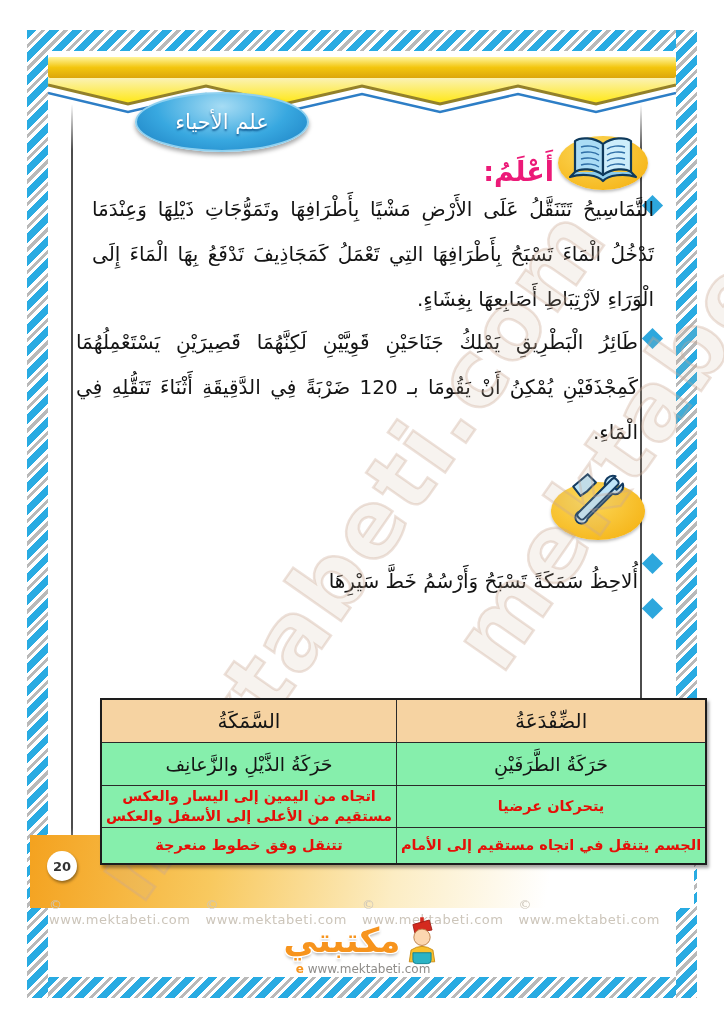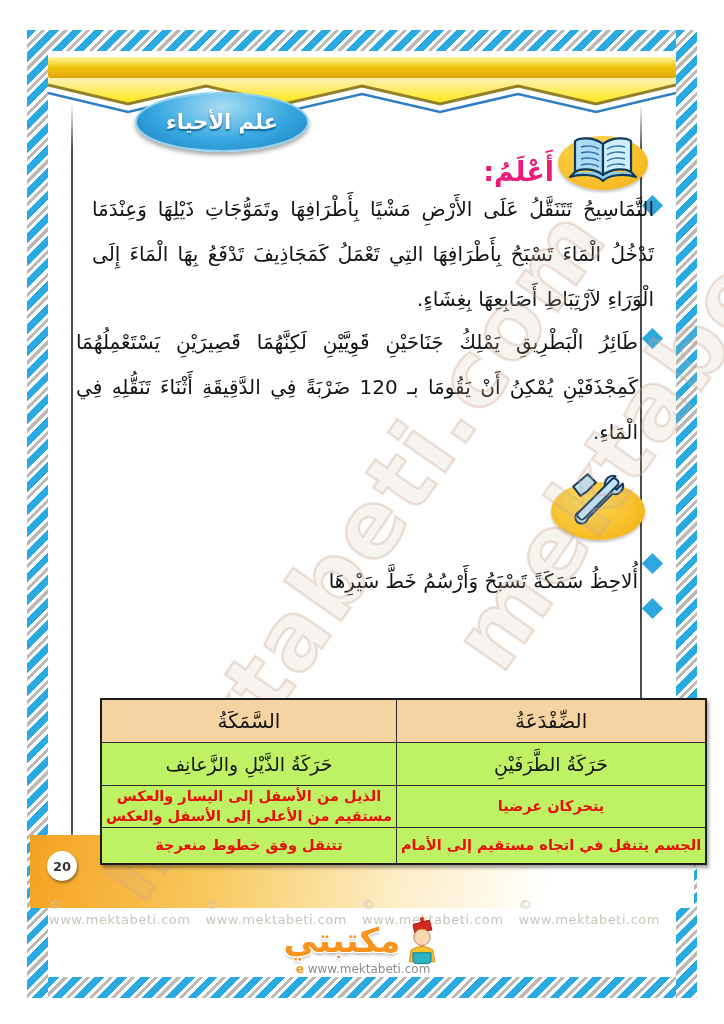--- a/index.html
+++ b/index.html
@@ -16,21 +16,21 @@
 
   
   .gold-bar{position:absolute;left:48px;top:57px;width:628px;height:21px;
       background:linear-gradient(#fff59e,#f3c60e 50%,#dca60b);border-radius:2px;}
   .zigzag{position:absolute;left:48px;top:78px;width:628px;height:38px;}
 
   .badge{position:absolute;left:135px;top:92px;width:170px;height:56px;border-radius:50%;
       background:radial-gradient(ellipse at 50% 22%,#a6dcf4,#38a8e0 55%,#1a7dc0);
       border:2px solid #8fd0ef;box-shadow:0 3px 4px rgba(0,0,0,.35);
       display:flex;align-items:center;justify-content:center;
-      color:#fff;font-size:21px;font-weight:bold;text-shadow:0 2px 2px #135f97;text-align:center;}
+      color:#fff;font-size:21px;font-weight:normal;text-shadow:0 2px 2px #135f97;text-align:center;}
 
   
   .edge-v{position:absolute;width:2px;top:104px;height:770px;
       background:linear-gradient(to bottom,rgba(70,70,70,0),rgba(45,45,45,.85) 6%,rgba(45,45,45,.85) 94%,rgba(70,70,70,0));}
   .edge-left{left:71px;} .edge-right{left:640px;}
   .edge-bottom{position:absolute;left:205px;top:873px;width:452px;height:2px;
       background:linear-gradient(to right,rgba(40,40,40,0),rgba(40,40,40,.8) 10%,rgba(40,40,40,.8) 90%,rgba(40,40,40,0));}
 
   
   .sec-heading{position:absolute;color:#ec1a78;font-weight:bold;font-size:27px;direction:rtl;}
@@ -40,21 +40,21 @@
 
   
   .para{position:absolute;left:76px;width:562px;direction:rtl;text-align:justify;
       color:#141414;font-size:20px;line-height:45px;}
   .diamond{position:absolute;width:15px;height:15px;background:#2da7dd;transform:rotate(45deg);}
 
   
   .cmp-table{position:absolute;left:100px;top:698px;width:537px;border-collapse:collapse;
       direction:rtl;z-index:3;border:2px solid #1d1d1d;box-shadow:2px 3px 3px rgba(0,0,0,.35);}
   .cmp-table td{border:1.6px solid #2a2a2a;text-align:center;vertical-align:middle;
-      background:#bef264;padding:0 4px;}
+      background:#86efac;padding:0 4px;}
   .cmp-table .col-frog{width:266px;} .cmp-table .col-fish{width:271px;}
   .cmp-table tr.thead td{background:#f6d3a2;font-size:20px;height:42px;color:#151515;}
   .cmp-table tr.row-plain td{font-size:19px;height:42px;color:#151515;}
   .cmp-table tr.row-red td{color:#e60f08;font-weight:bold;font-size:14.5px;line-height:1.35;}
   .cmp-table tr.row-red3 td{height:41px;}
   .cmp-table tr.row-red4 td{height:35px;}
   .nowrap{white-space:nowrap;}
 
   
   .bottom-grad{position:absolute;left:30px;top:835px;width:664px;height:73px;z-index:1;
@@ -154,21 +154,21 @@
       <td class="col-frog">الضِّفْدَعَةُ</td>
       <td class="col-fish">السَّمَكَةُ</td>
     </tr>
     <tr class="row-plain">
       <td>حَرَكَةُ الطَّرَفَيْنِ</td>
       <td>حَرَكَةُ الذَّيْلِ والزَّعانِف</td>
     </tr>
     <tr class="row-red row-red3">
       <td>يتحركان عرضيا</td>
       <td>
-        <div class="nowrap">الذيل من الأسفل إلى اليسار والعكس</div>
+        <div class="nowrap">اتجاه من اليمين إلى اليسار والعكس</div>
         <div class="nowrap">مستقيم من الأعلى إلى الأسفل والعكس</div>
       </td>
     </tr>
     <tr class="row-red row-red4">
       <td class="nowrap">الجسم يتنقل في اتجاه مستقيم إلى الأمام</td>
       <td class="nowrap">تتنقل وفق خطوط منعرجة</td>
     </tr>
   </tbody>
     </table>
 

